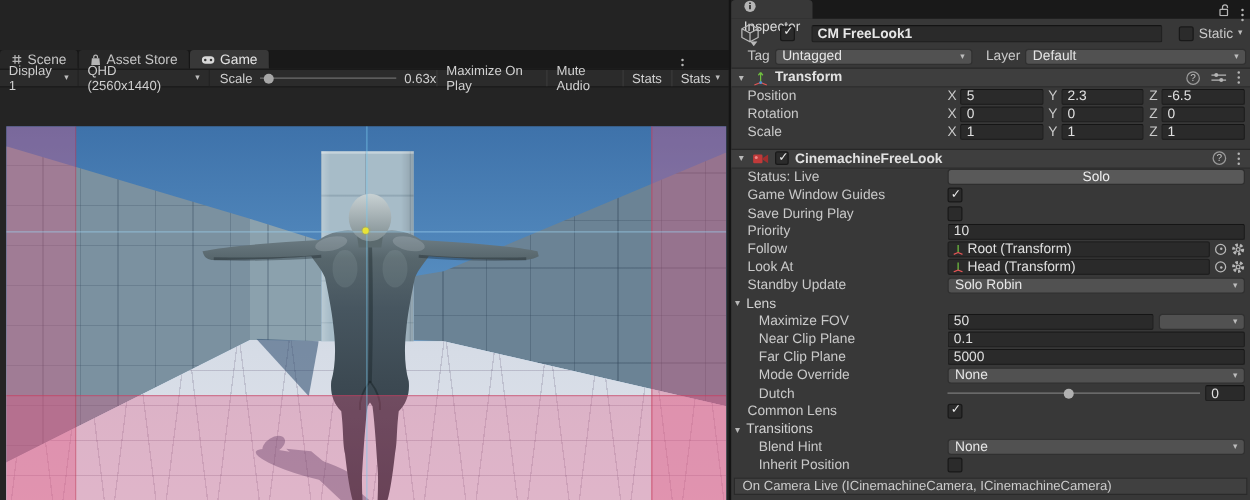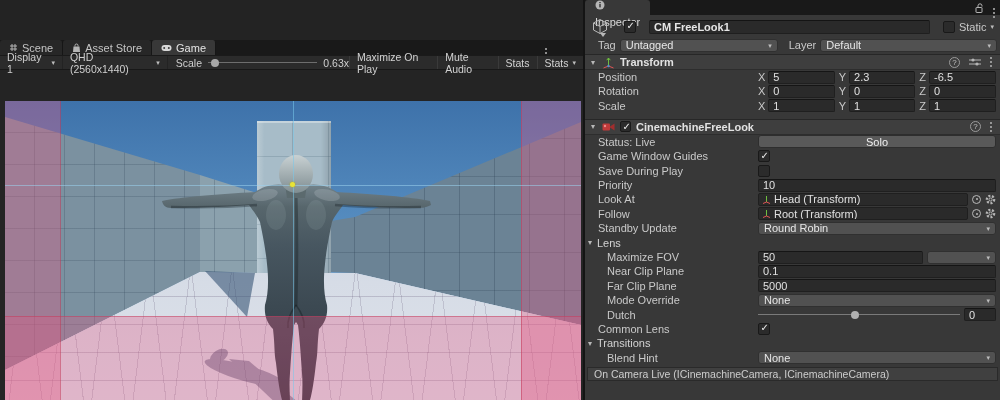--- a/index.html
+++ b/index.html
@@ -415,20 +415,41 @@
           <span class="cb"></span>
         </span>
     </div>
     <div class="row">
       <span class="lbl">Priority</span>
       <span class="val">
           <input class="tf" value="10" style="">
         </span>
     </div>
     <div class="row">
+      <span class="lbl">Follow</span>
+      <span class="val">
+        <span class="objf">
+          <span class="mini-ax">
+              <svg width="9" height="9" viewBox="0 0 9 9">
+                <path d="M4.5,7 L4.5,1" stroke="#6fbf3f"></path>
+                <path d="M4.5,7 L1,8.5 M4.5,7 L8,8.5" stroke="#e05555"></path>
+              </svg>
+            </span>
+          <span>Root (Transform)</span>
+        </span>
+        <span class="picker"></span>
+        <span>
+            <svg width="11" height="11" viewBox="0 0 11 11">
+              <circle cx="5.5" cy="5.5" r="3.6" fill="none" stroke="#b5b5b5" stroke-width="2.4" stroke-dasharray="2 1.6"></circle>
+              <circle cx="5.5" cy="5.5" r="1.5" fill="none" stroke="#b5b5b5"></circle>
+            </svg>
+          </span>
+      </span>
+    </div>
+    <div class="row">
       <span class="lbl">Look At</span>
       <span class="val">
         <span class="objf">
           <span class="mini-ax">
               <svg width="9" height="9" viewBox="0 0 9 9">
                 <path d="M4.5,7 L4.5,1" stroke="#6fbf3f"></path>
                 <path d="M4.5,7 L1,8.5 M4.5,7 L8,8.5" stroke="#e05555"></path>
               </svg>
             </span>
           <span>Head (Transform)</span>
@@ -436,45 +457,24 @@
         <span class="picker"></span>
         <span>
             <svg width="11" height="11" viewBox="0 0 11 11">
               <circle cx="5.5" cy="5.5" r="3.6" fill="none" stroke="#b5b5b5" stroke-width="2.4" stroke-dasharray="2 1.6"></circle>
               <circle cx="5.5" cy="5.5" r="1.5" fill="none" stroke="#b5b5b5"></circle>
             </svg>
           </span>
       </span>
     </div>
     <div class="row">
-      <span class="lbl">Follow</span>
-      <span class="val">
-        <span class="objf">
-          <span class="mini-ax">
-              <svg width="9" height="9" viewBox="0 0 9 9">
-                <path d="M4.5,7 L4.5,1" stroke="#6fbf3f"></path>
-                <path d="M4.5,7 L1,8.5 M4.5,7 L8,8.5" stroke="#e05555"></path>
-              </svg>
-            </span>
-          <span>Root (Transform)</span>
-        </span>
-        <span class="picker"></span>
-        <span>
-            <svg width="11" height="11" viewBox="0 0 11 11">
-              <circle cx="5.5" cy="5.5" r="3.6" fill="none" stroke="#b5b5b5" stroke-width="2.4" stroke-dasharray="2 1.6"></circle>
-              <circle cx="5.5" cy="5.5" r="1.5" fill="none" stroke="#b5b5b5"></circle>
-            </svg>
-          </span>
-      </span>
-    </div>
-    <div class="row">
       <span class="lbl">Standby Update</span>
       <span class="val">
         <span class="dd2" style="flex:1">
-          <span>Round Robin</span>
+          <span>Solo Robin</span>
           <span class="caret">▾</span>
         </span>
       </span>
     </div>
     <div class="row">
       <span class="fold-tri">▾</span>
       <span class="foldrow-lbl">Lens</span>
     </div>
     <div class="row">
       <span class="lbl ind">Maximize FOV</span>
@@ -528,18 +528,24 @@
     </div>
     <div class="row">
       <span class="lbl ind">Blend Hint</span>
       <span class="val">
         <span class="dd2" style="flex:1">
           <span>None</span>
           <span class="caret">▾</span>
         </span>
       </span>
     </div>
+    <div class="row">
+      <span class="lbl ind">Inherit Position</span>
+      <span class="val">
+          <span class="cb"></span>
+        </span>
+    </div>
 
     <div class="statusbar">
       <span>On Camera Live (ICinemachineCamera, ICinemachineCamera)</span>
     </div>
   </div>
 </div>
 
 </body></html>

